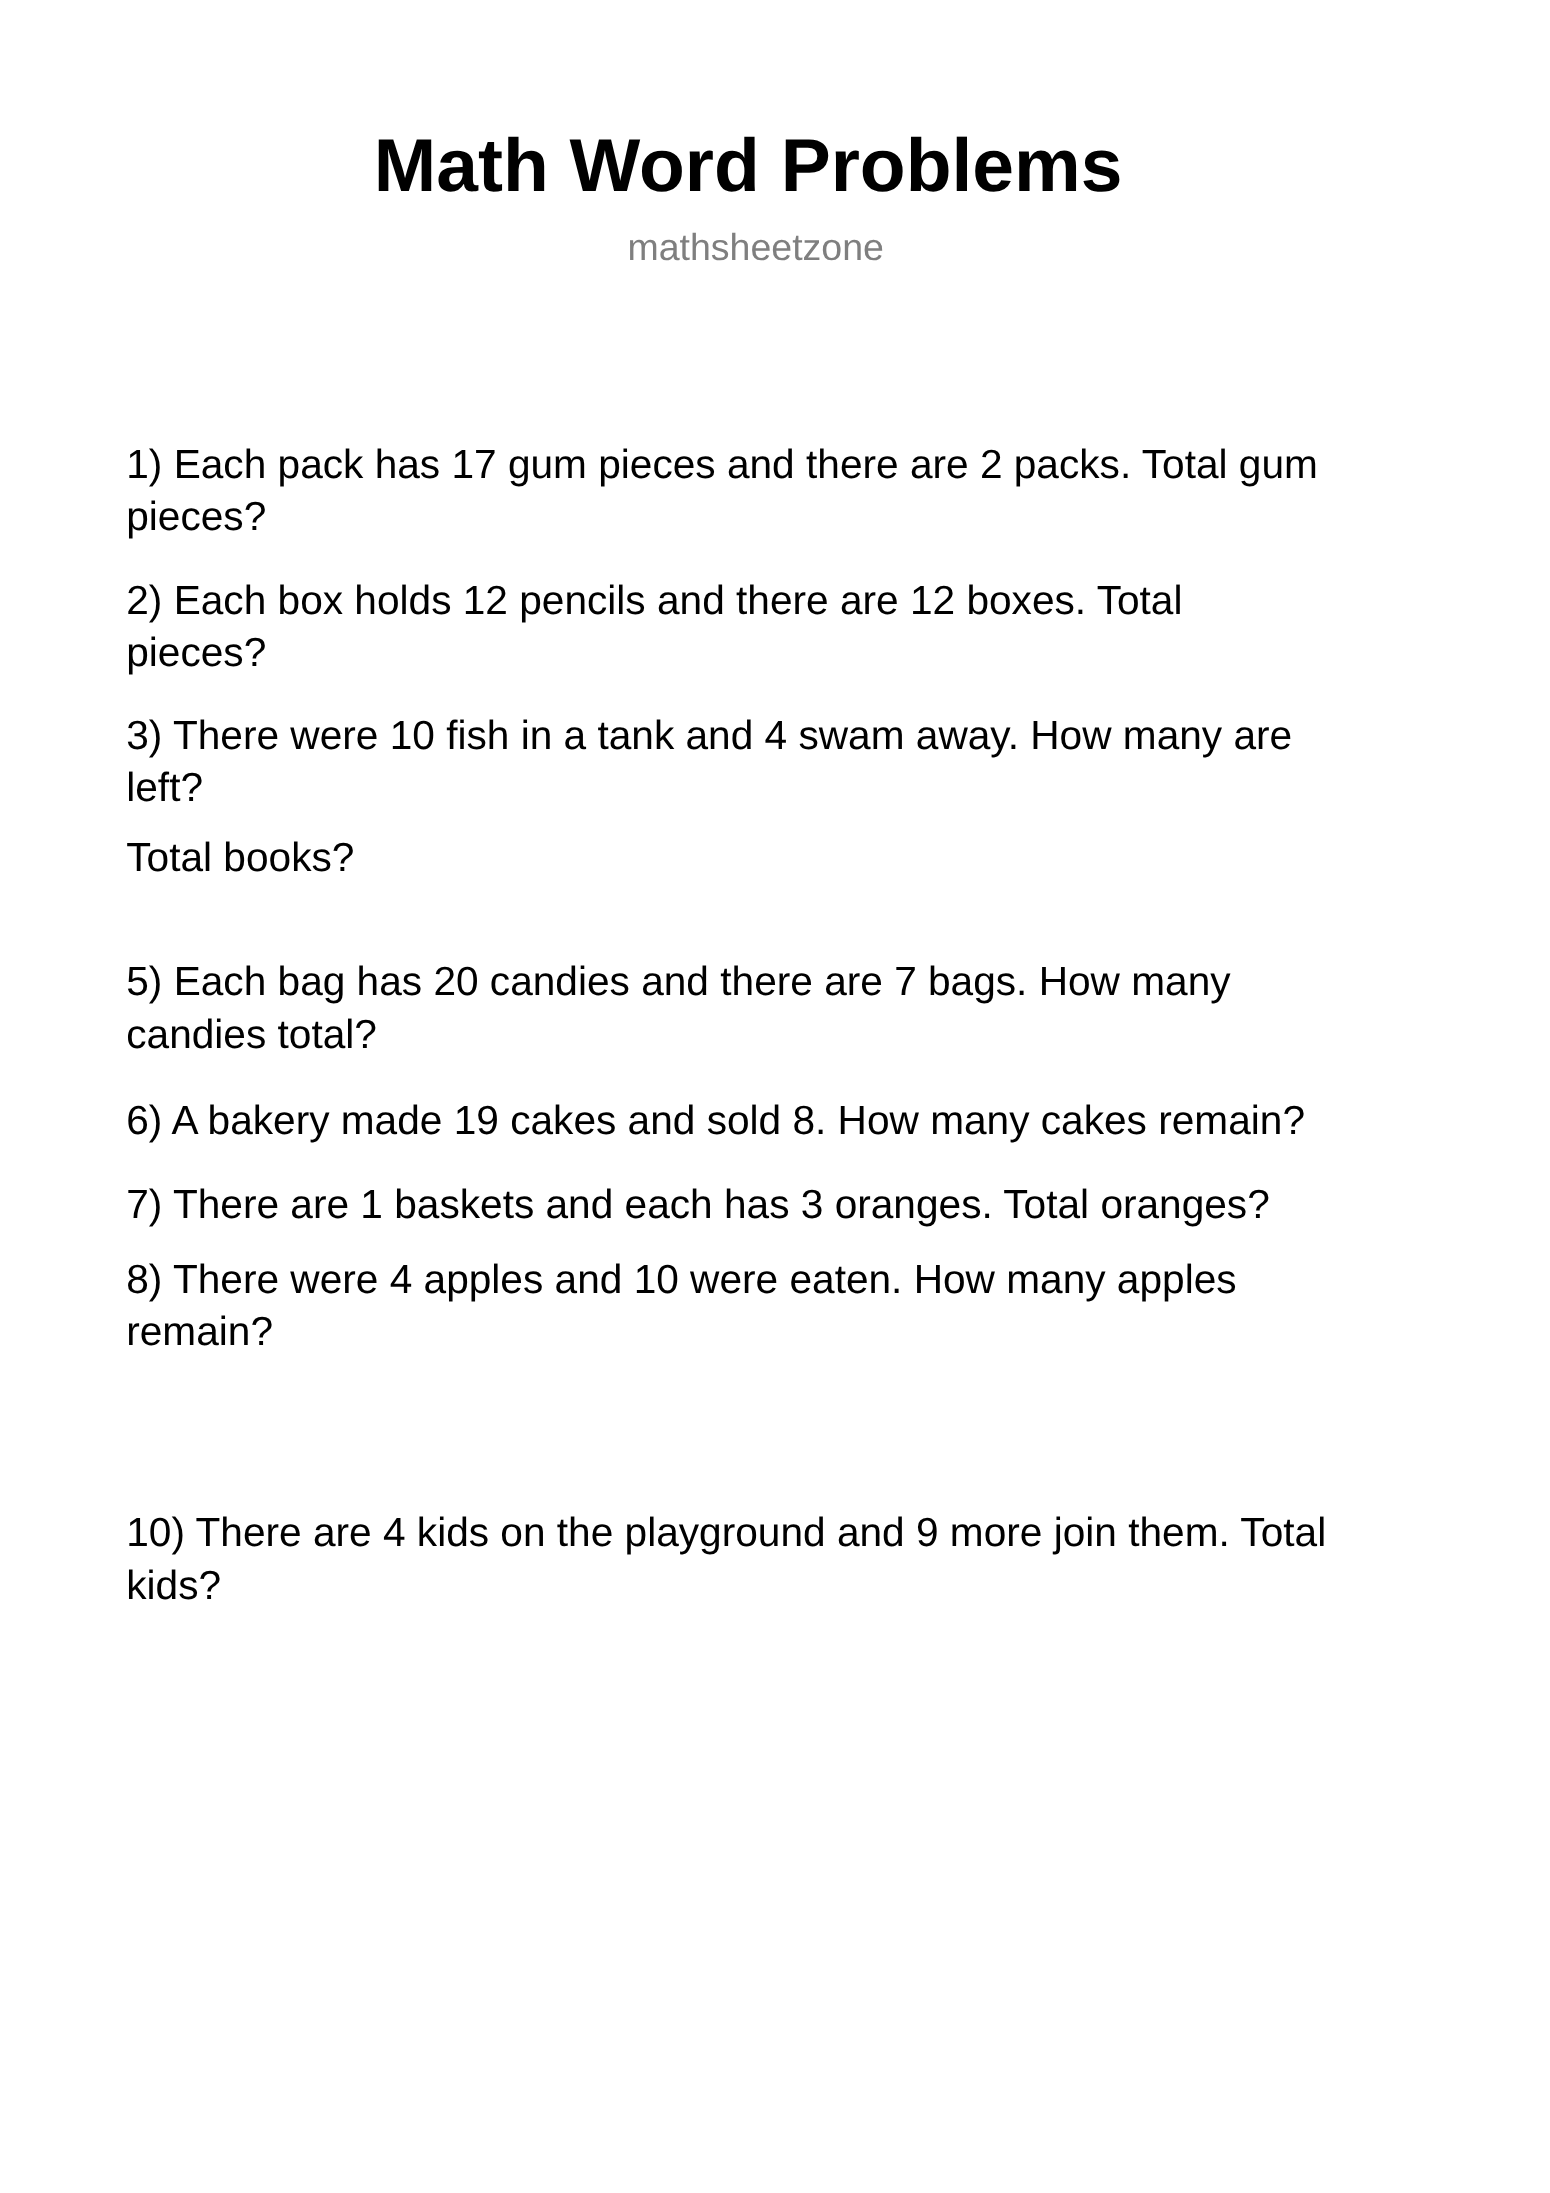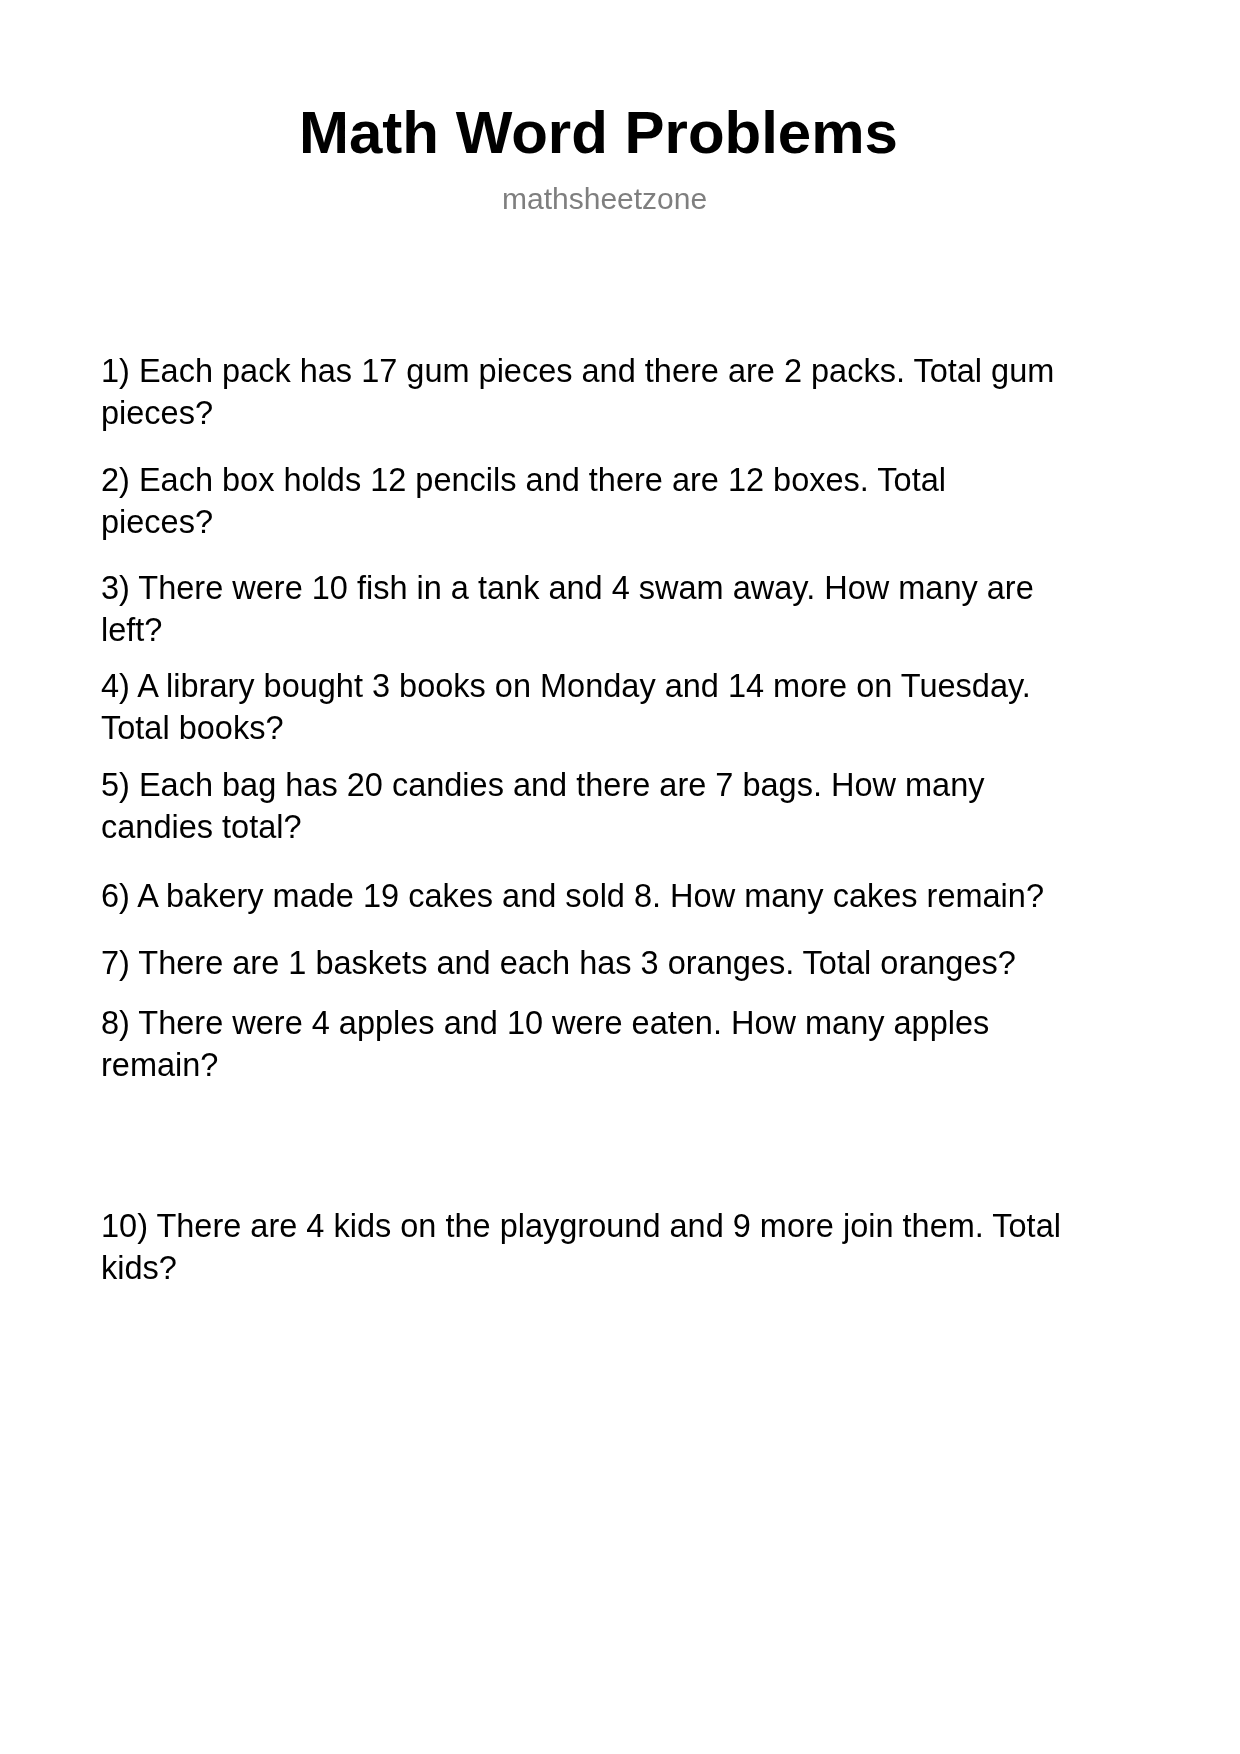--- a/index.html
+++ b/index.html
@@ -23,21 +23,20 @@
   </div>
   <div class="problem" style="top:459px">
     <span class="line">2) Each box holds 12 pencils and there are 12 boxes. Total</span>
     <span class="line">pieces?</span>
   </div>
   <div class="problem" style="top:567px">
     <span class="line">3) There were 10 fish in a tank and 4 swam away. How many are</span>
     <span class="line">left?</span>
   </div>
   <div class="problem" style="top:665px">
-    <span class="line">4) A library bought 3 books on Monday and 14 more on Tuesday.</span>
     <span class="line">Total books?</span>
   </div>
   <div class="problem" style="top:764px">
     <span class="line">5) Each bag has 20 candies and there are 7 bags. How many</span>
     <span class="line">candies total?</span>
   </div>
   <div class="problem" style="top:875px">
     <span class="line">6) A bakery made 19 cakes and sold 8. How many cakes remain?</span>
   </div>
   <div class="problem" style="top:942px">

